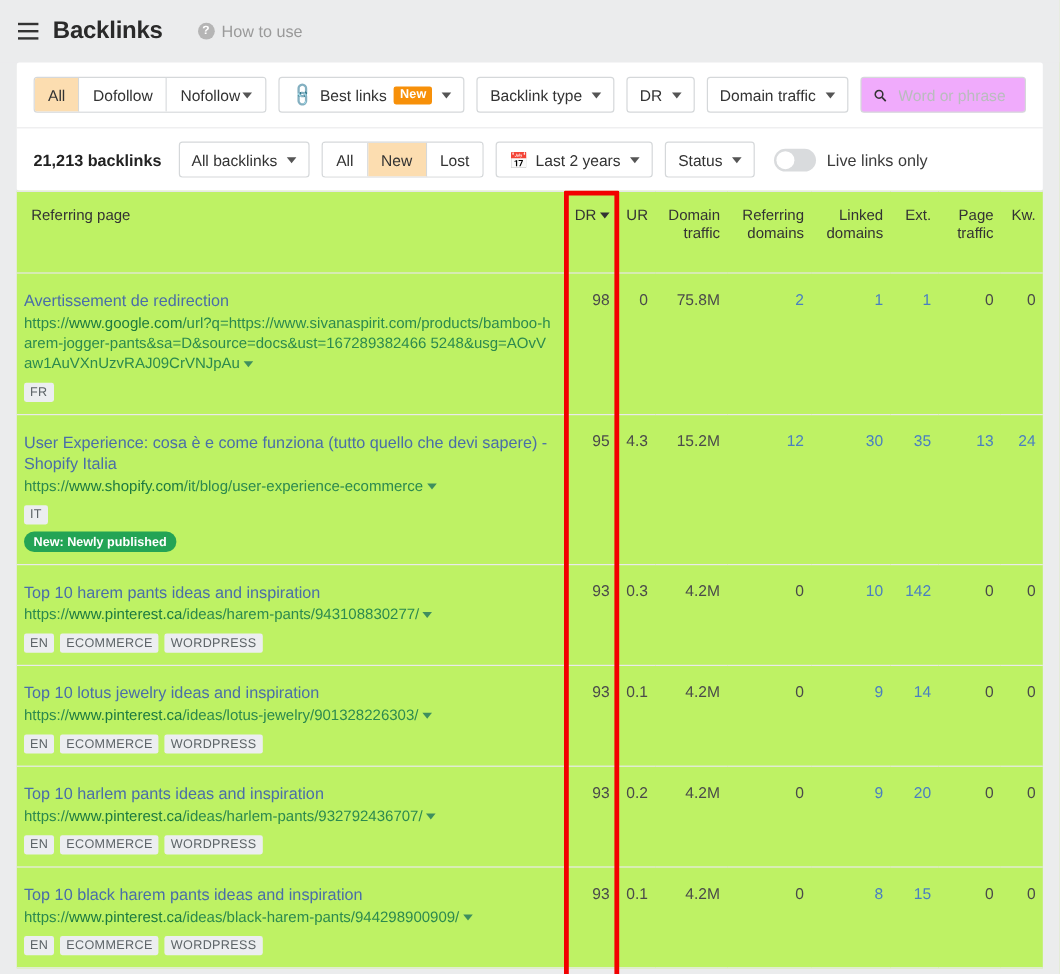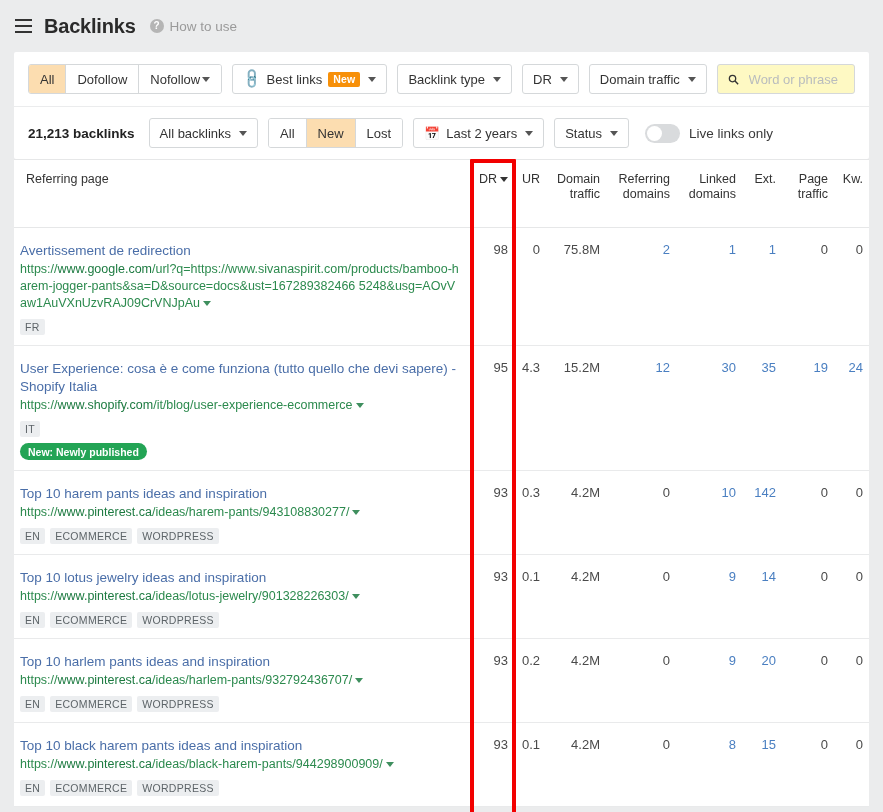--- a/index.html
+++ b/index.html
@@ -29,21 +29,21 @@
     margin-right: 8px;
   }
   .hamburger span {
     display: block; width: 17px; height: 2px; background: #333;
   }
   .page-title {
     font-size: 20px;
     font-weight: bold;
     color: #2a2a2a;
     letter-spacing: -0.2px;
-    margin-right: 14px;
+    margin-right: 29px;
   }
   .howto {
     display: flex; align-items: center; gap: 6px;
     color: #9a9a9a; font-size: 13.5px; cursor: pointer;
   }
   .qicon {
     width: 14px; height: 14px; border-radius: 50%;
     background: #b5b5b5; color: #fff;
     font-size: 10px; font-weight: bold;
     display: flex; align-items: center; justify-content: center;
@@ -112,21 +112,21 @@
   .link-icon { color: #444; font-size: 14px; transform: rotate(-45deg); display:inline-block;}
   .searchbox {
     display: flex; align-items: center;
     height: 30px;
     border: 1px solid #d5d8da;
     border-radius: 3px;
     padding: 0 10px;
     flex: 1;
     min-width: 120px;
     gap: 8px;
-    background: #fef9c3;
+    background: #f0abfc;
   }
   .searchbox input {
     border: none; outline: none;
     font-size: 13px;
     font-family: "Liberation Sans", sans-serif;
     color: #333;
     width: 100%;
     background: transparent;
   }
   .searchbox input::placeholder { color: #b9bcbe; }
@@ -155,21 +155,21 @@
     position: absolute;
     left: 2px; top: 2px;
     width: 15px; height: 15px;
     background: #fff; border-radius: 50%;
   }
   .toggle-label { font-size: 13.5px; color: #3a3a3a; }
   .cal-ico { font-size: 13px; }
 
   
   .table-wrap {
-    background: #ffffff;
+    background: #bef264;
     margin: 0 14px;
     position: relative;
   }
   table { border-collapse: collapse; width: 100%; table-layout: fixed; }
   thead th {
     font-size: 12.5px;
     color: #333;
     font-weight: normal;
     vertical-align: top;
     padding: 12px 6px 10px 6px;
@@ -391,21 +391,21 @@
         <tr>
           <td class="ref-col"><a class="row-title">User Experience: cosa è e come funziona (tutto quello che devi sapere) - Shopify Italia</a><div class="row-url"><span>https://</span><b>www.shopify.com</b><span>/it/blog/user-experience-ecommerce</span><i class="url-caret"></i></div><div class="tags">
               <span class="tag">IT</span>
             </div><div class="pill-new">New: Newly published</div></td>
           <td>95</td>
           <td>4.3</td>
           <td>15.2M</td>
           <td class="num-link">12</td>
           <td class="num-link">30</td>
           <td class="num-link">35</td>
-          <td class="num-link">19</td>
+          <td class="num-link">13</td>
           <td class="num-link">24</td>
         </tr>
         <tr>
           <td class="ref-col">
             <a class="row-title">Top 10 harem pants ideas and inspiration</a>
             <div class="row-url"><span>https://</span><b>www.pinterest.ca</b><span>/ideas/harem-pants/943108830277/</span><i class="url-caret"></i></div>
             <div class="tags">
               <span class="tag">EN</span>
               <span class="tag">ECOMMERCE</span>
               <span class="tag">WORDPRESS</span>

